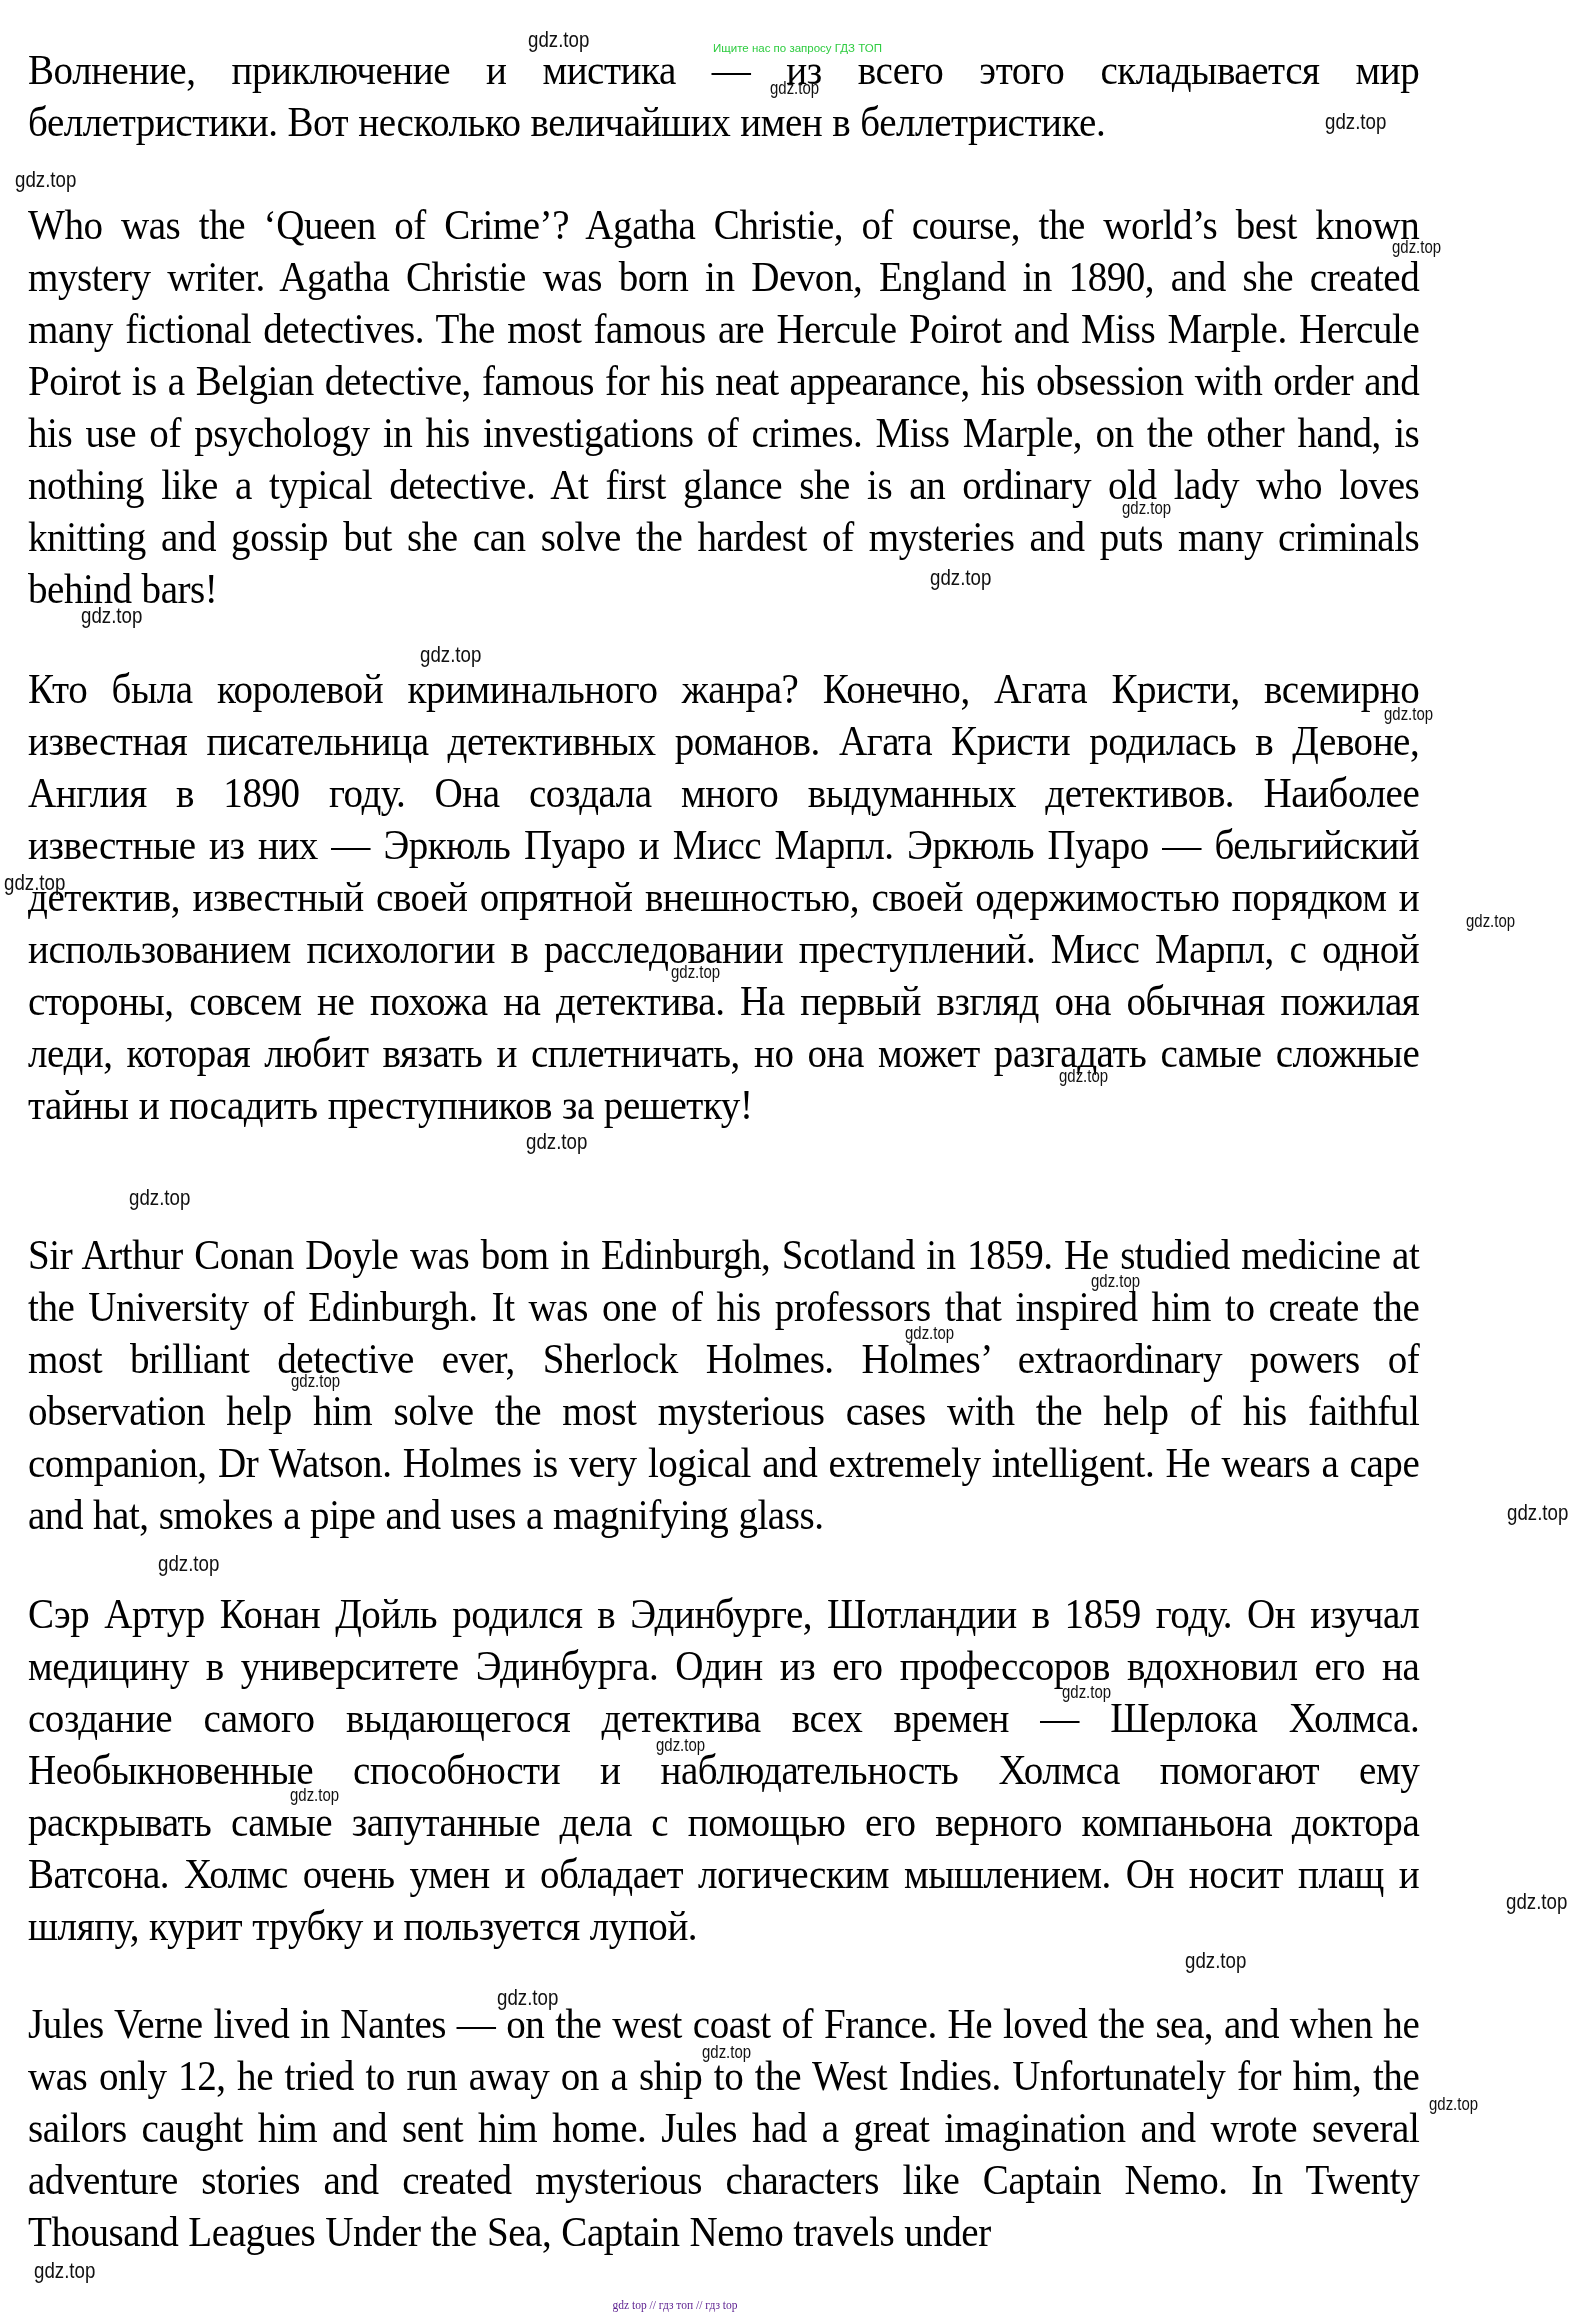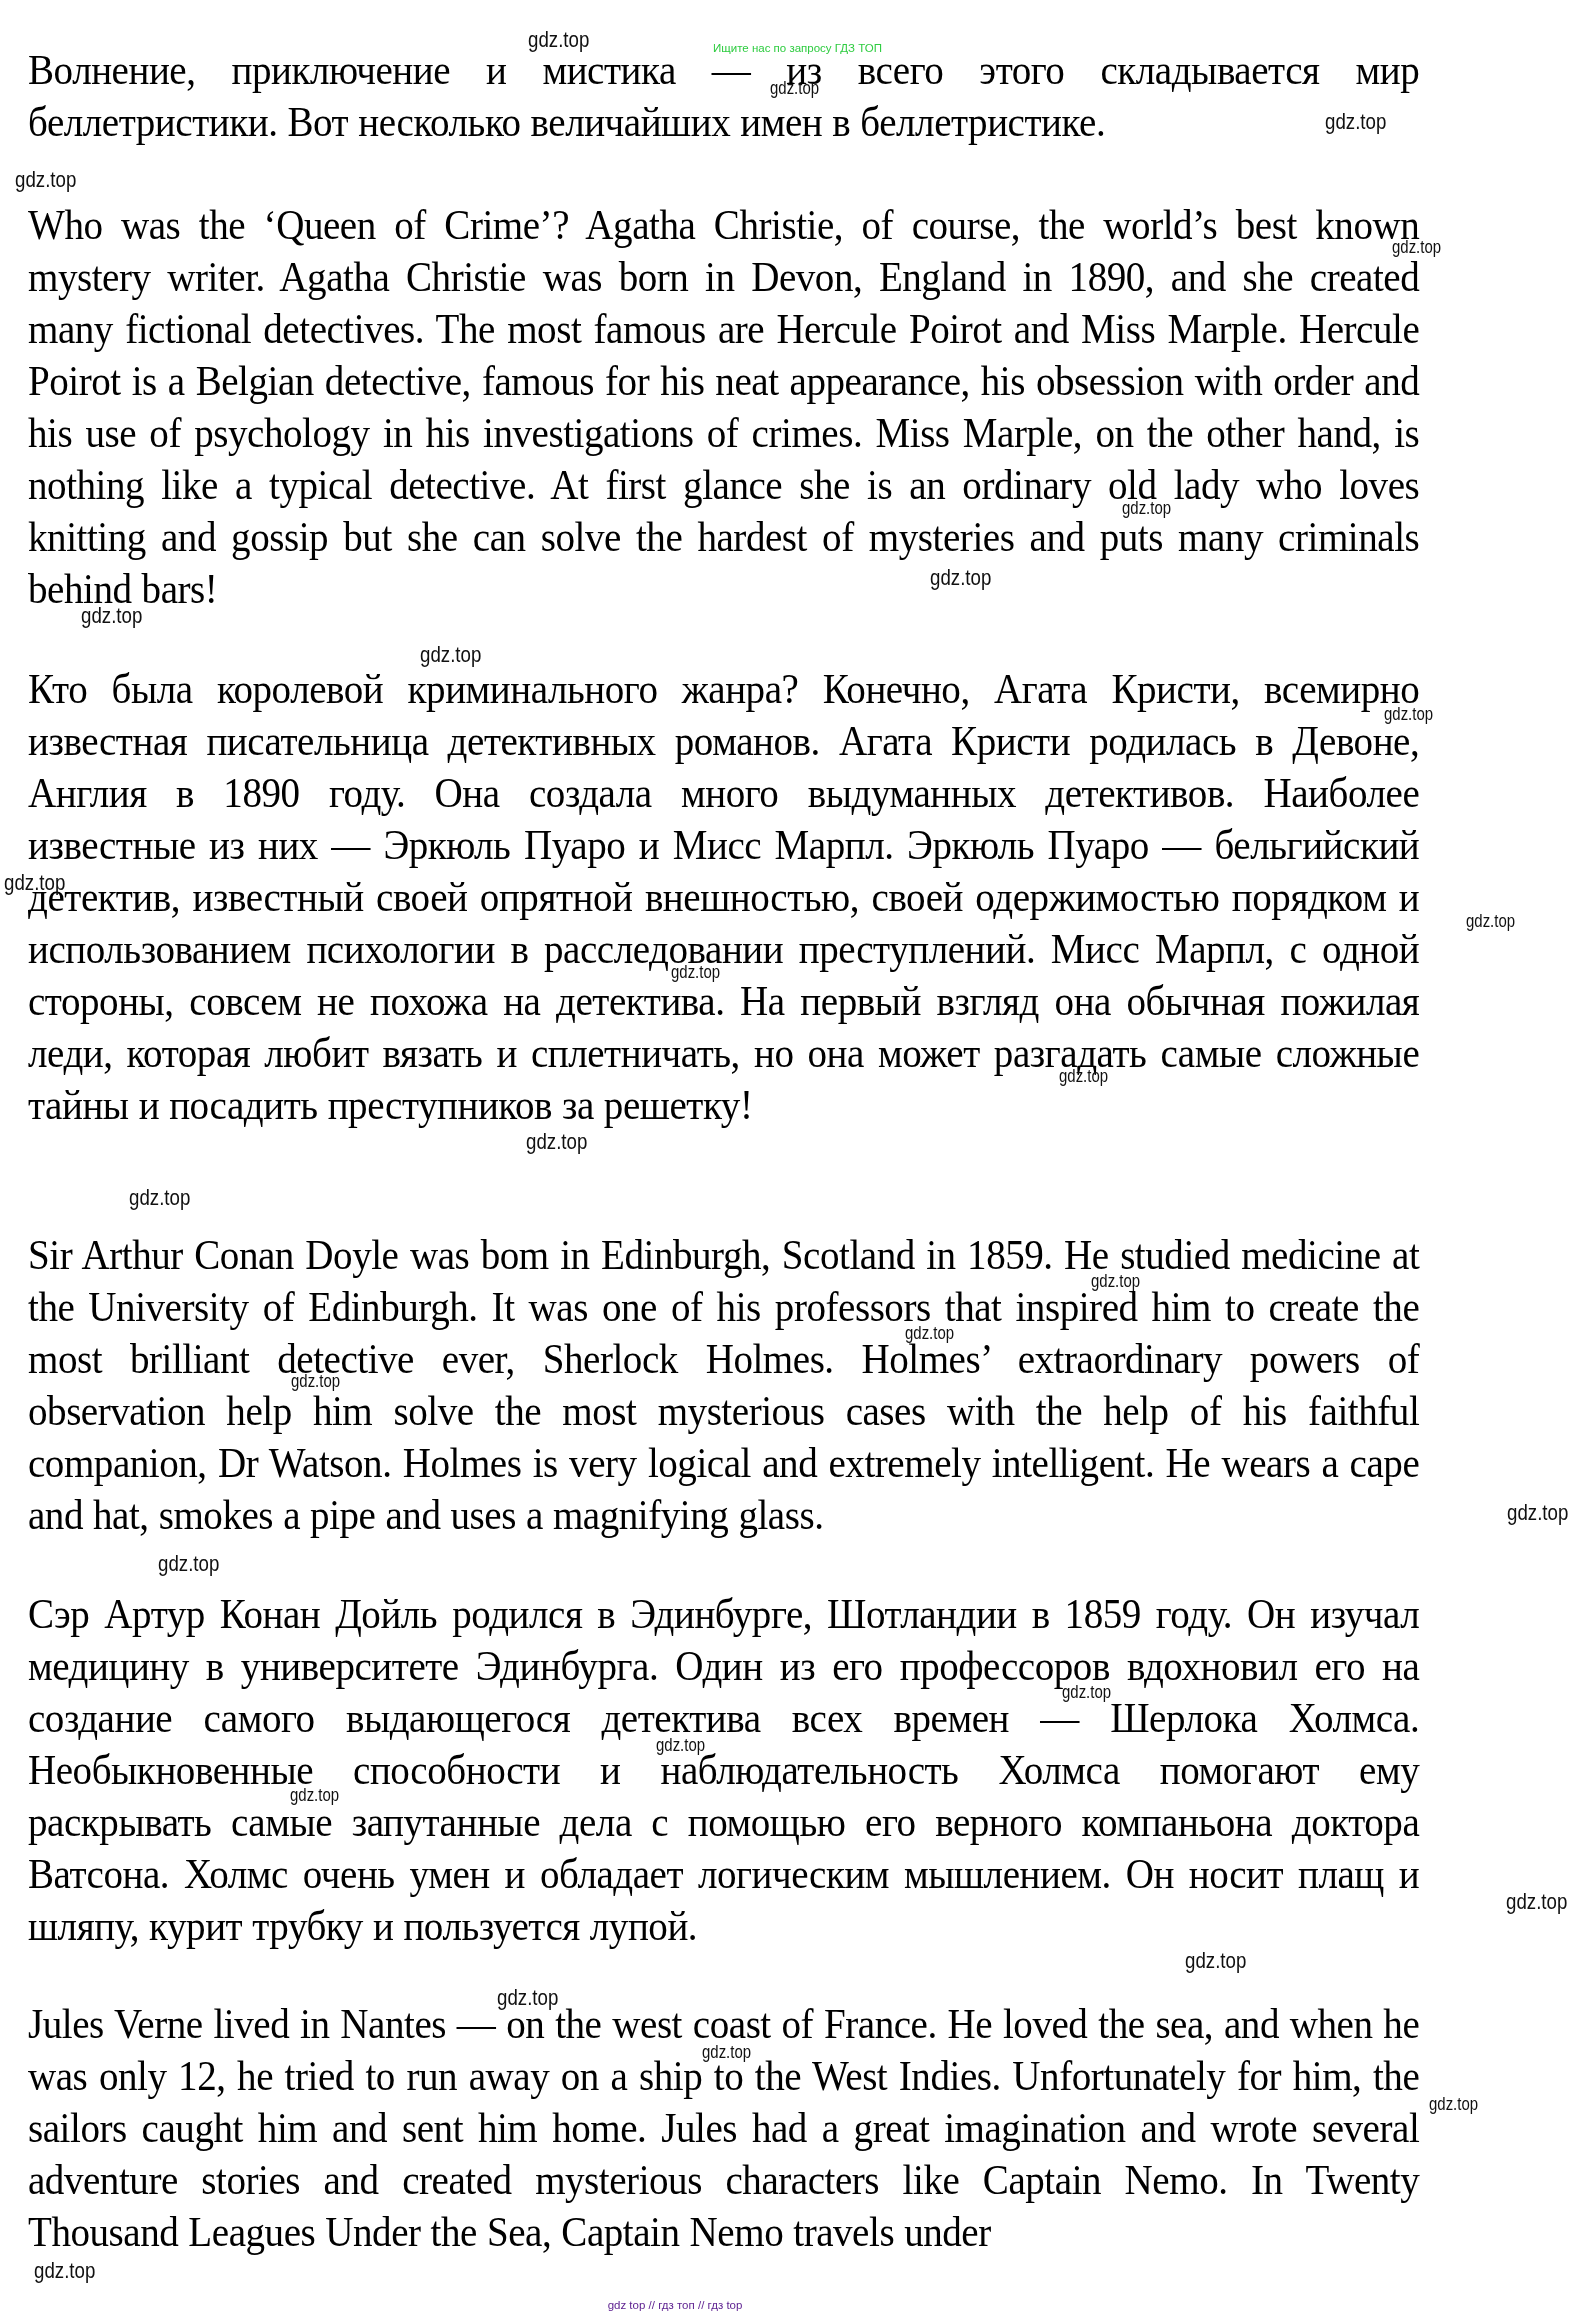--- a/index.html
+++ b/index.html
@@ -5,21 +5,21 @@
   html, body { margin: 0; padding: 0; background: #ffffff; }
   body { width: 1595px; height: 2319px; position: relative; overflow: hidden; }
   .top-banner {
     position: absolute; top: 0; left: 0; width: 1595px; text-align: center;
     font-family: "Liberation Sans", sans-serif; font-size: 11.5px; color: #2ecc40;
     line-height: 17px;
     margin-top: 40px;
   }
   .footer {
     position: absolute; top: 2299px; left: 0; width: 1350px; text-align: center;
-    font-family: Liberation Sans, sans-serif; font-size: 11.5px; color: #5b1e8f;
+    font-family: Liberation Serif, serif; font-size: 11.5px; color: #5b1e8f;
   }
   .para {
     position: absolute; left: 28px; width: 1496px;
     font-family: "Liberation Serif", serif; font-size: 42px; line-height: 52px;
     color: #000; text-align: justify; text-align-last: left;
     letter-spacing: -0.5px; word-spacing: 0.8px;
     transform: scaleX(0.93); transform-origin: left top;
   }
   .wm {
     position: absolute; font-family: "Liberation Sans", sans-serif;

